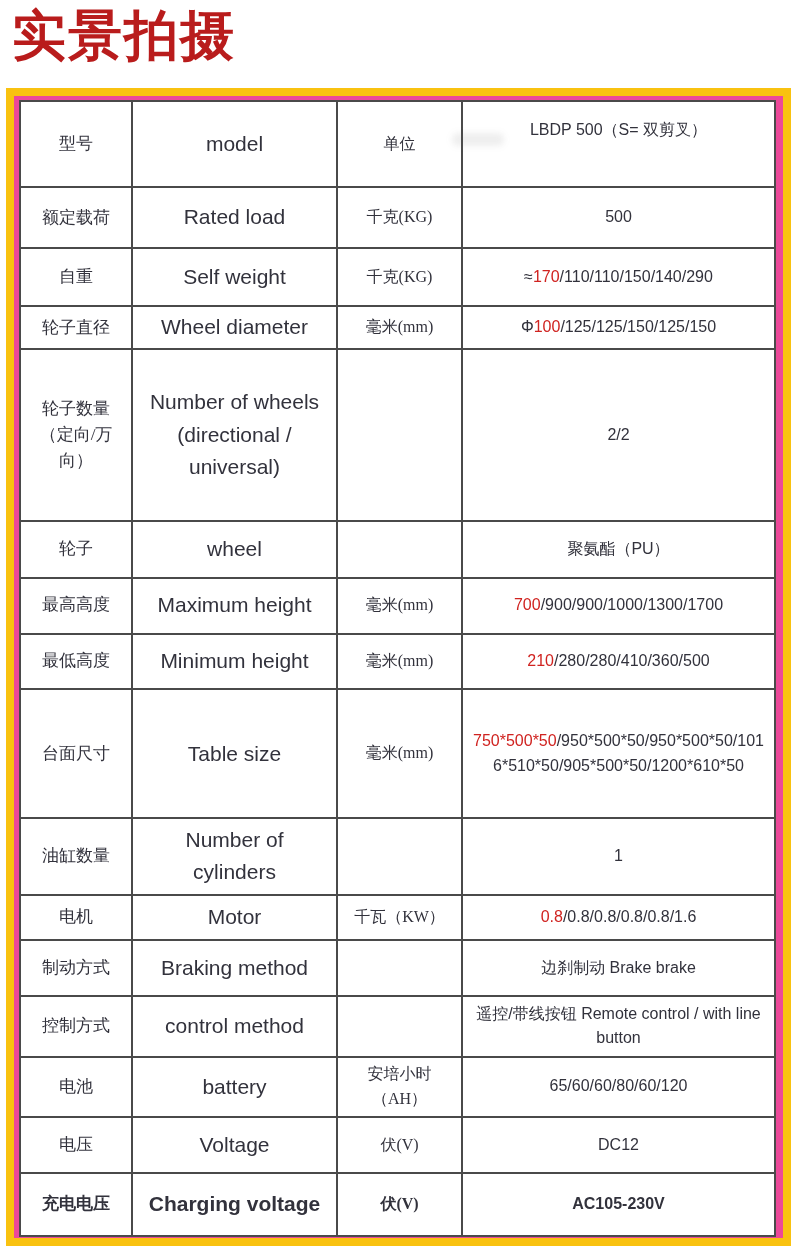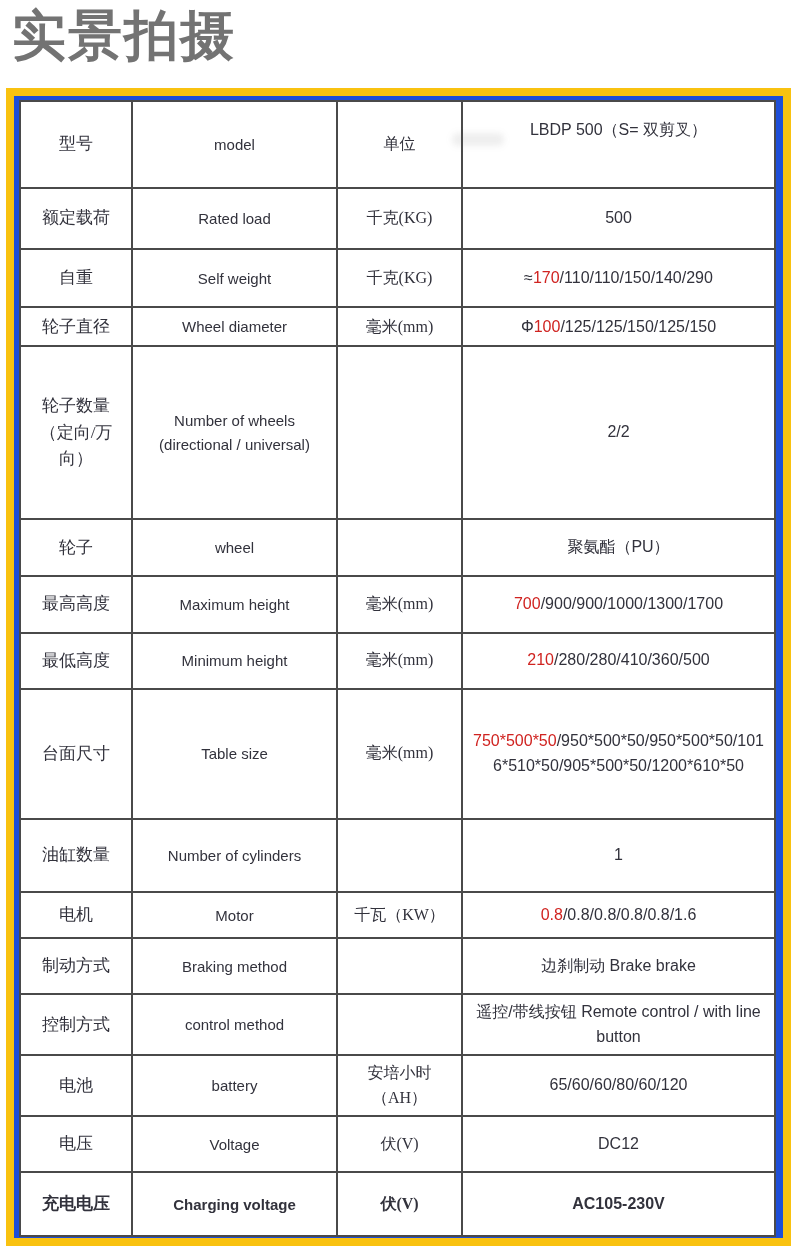--- a/index.html
+++ b/index.html
@@ -4,43 +4,43 @@
 <style>
   * { margin:0; padding:0; box-sizing:border-box; }
   html,body { background:#ffffff; }
   body {
     width:800px; height:1250px; position:relative; overflow:hidden;
     font-family:"Liberation Sans","DejaVu Sans",sans-serif;
     color:var(--ink,#32323c);
   }
   .page-title {
     position:absolute; left:12px; top:0px;
-    font-size:54px; font-weight:900; letter-spacing:2px; color:#737373;
+    font-size:54px; font-weight:900; letter-spacing:2px; color:#b91c1c;
     font-family:Liberation Mono, monospace;
   }
   .table-frame {
     position:absolute; left:6px; top:88px; width:785px; height:1158px;
     border:8px solid var(--gold,#f9c210);
-    background:#1d4ed8;
+    background:#ec4899;
     padding:4px 12px 9px 5px;
   }
   table.spec {
     border-collapse:collapse; table-layout:fixed; width:755px; height:1137px;
   }
   table.spec td {
     border:2px solid #4a4a4a;
     text-align:center; vertical-align:middle;
     padding:4px 10px;
     line-height:1.55;
     background:#fff;
   }
   table.spec { border:2px solid #3d3d3d; }
   td.cn   { font-size:17px; font-family:"Liberation Serif","DejaVu Serif",serif; }
   td.unit { font-size:16px; font-family:"Liberation Serif","DejaVu Serif",serif; }
-  td.en   { font-size:15px; }
+  td.en   { font-size:21px; }
   td.val  { font-size:16px; }
   td.val .red { color:var(--red,#d02320); }
   tr.r0 td.val { vertical-align:top; padding-top:16px; }
   tr.r8 td.val { word-break:break-all; }
   .smudge {
     position:absolute; left:452px; top:133px; width:52px; height:13px;
     background:rgba(90,90,90,0.10); filter:blur(3px); border-radius:6px;
   }
 </style>
 </head>

